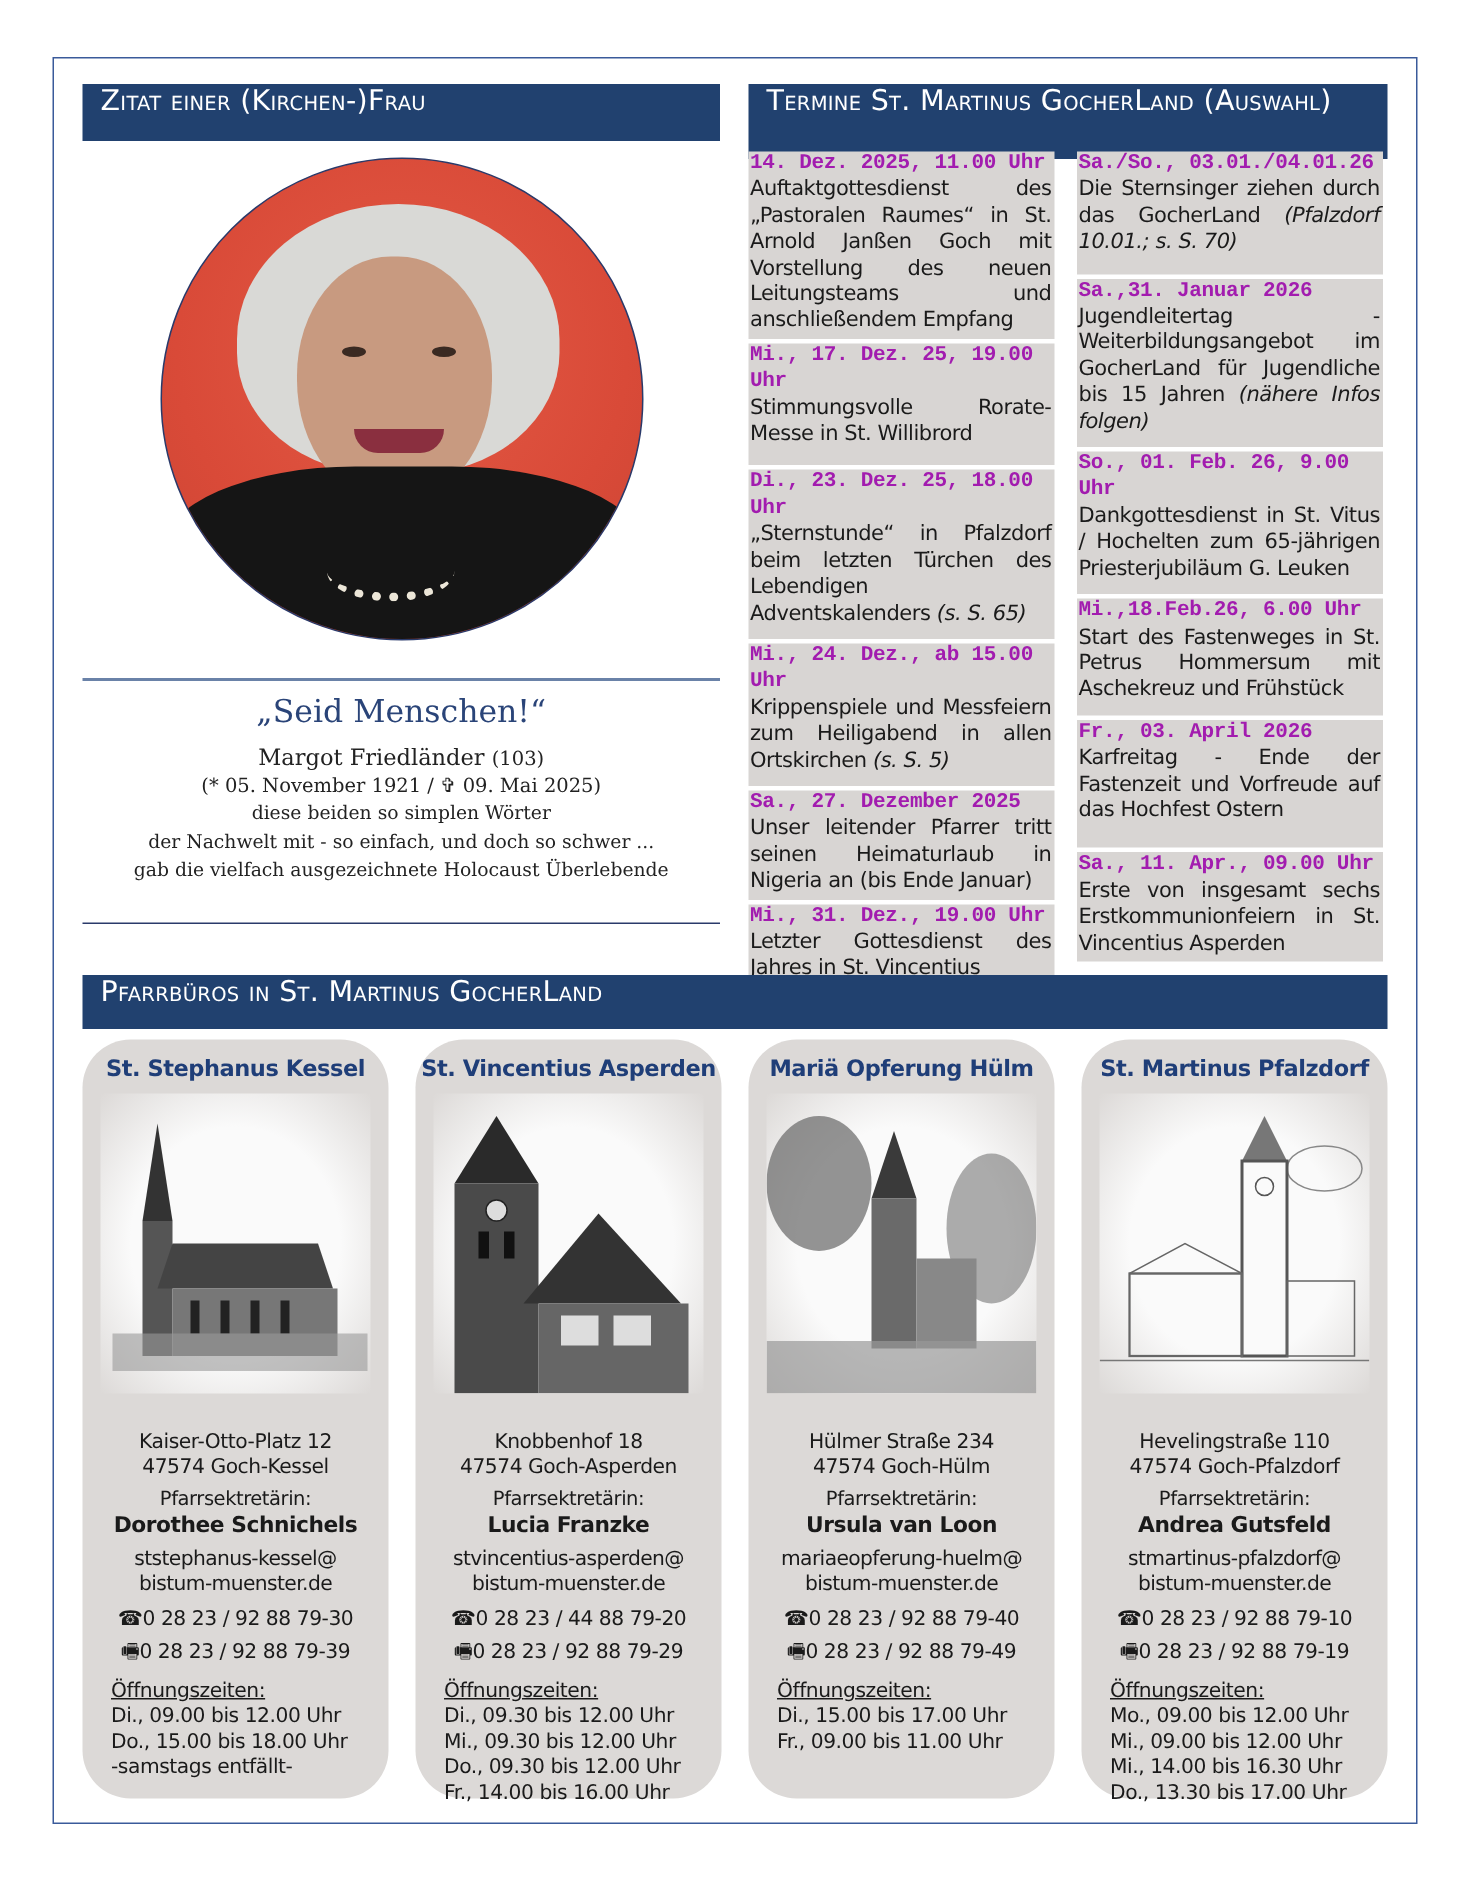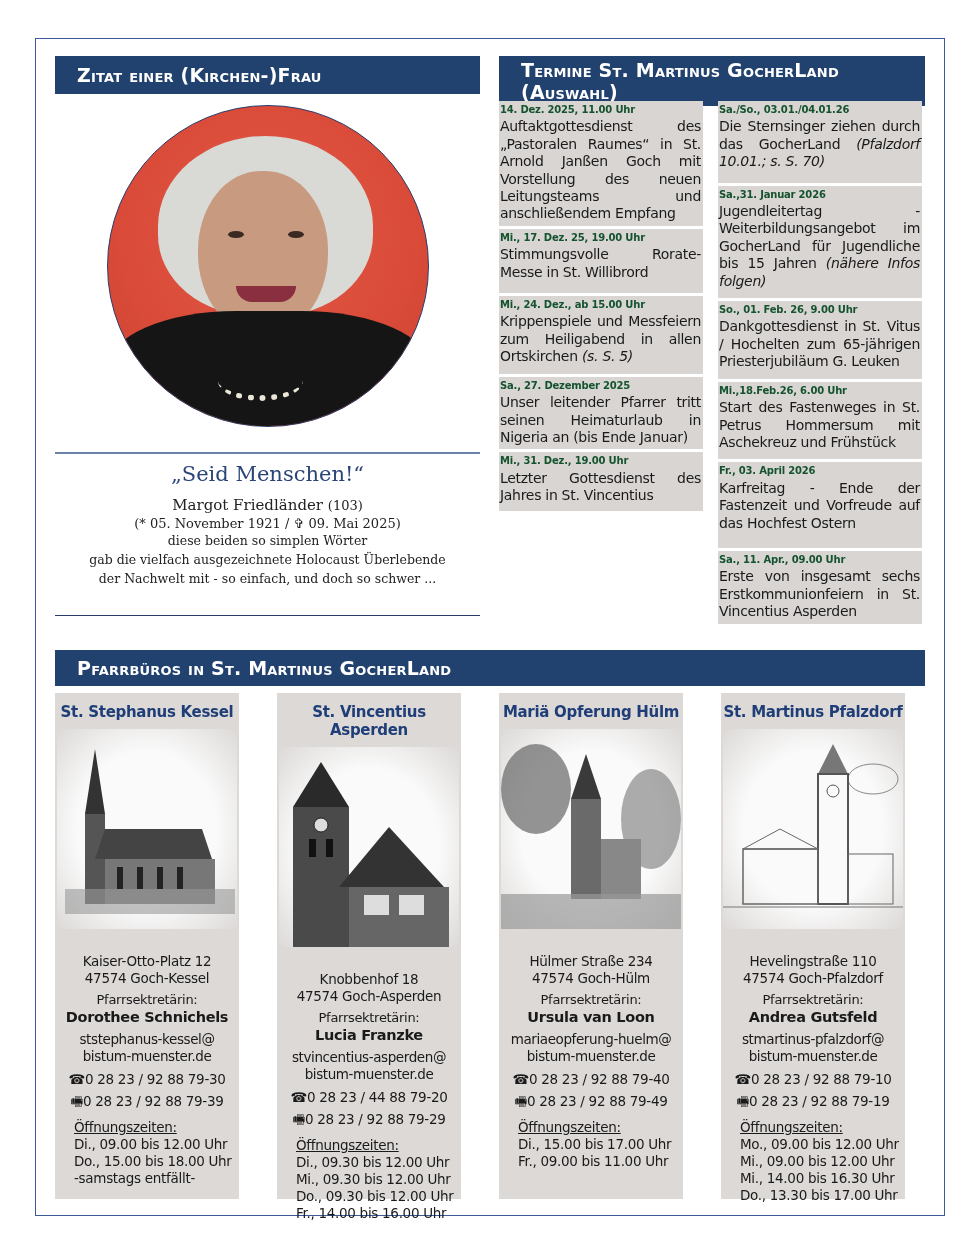--- a/index.html
+++ b/index.html
@@ -6,22 +6,22 @@
   html, body { width: 980px; height: 1254px; background: #ffffff; overflow: hidden; }
   body { position: relative; font-family: "Liberation Sans", sans-serif; color: #1a1a1a; }
 
   .frame {
     position: absolute; left: 35px; top: 38px; width: 910px; height: 1178px;
     border: 1px solid #3a5a9a;
   }
 
   .header-bar {
     position: absolute; background: #21416f; color: #fff;
-    font-family: "DejaVu Sans", sans-serif; font-weight: bold;
-    display: flex; align-items: center; padding-left: 22px;
+    font-family: "DejaVu Sans", sans-serif; font-weight: normal;
+    display: flex; align-items: flex-start; padding-left: 12px;
     font-variant: small-caps; letter-spacing: 0.2px;
   }
 
   
   #quote-header { left: 55px; top: 56px; width: 425px; height: 38px; font-size: 19px; }
   .portrait {
     position: absolute; left: 107px; top: 105px; width: 322px; height: 322px;
     border-radius: 50%; border: 1px solid #2a3a6a; overflow: hidden;
     background: radial-gradient(circle at 50% 40%, #e35a45 0%, #d94a38 60%, #c84433 100%);
   }
@@ -57,30 +57,30 @@
 
   
   #events-header { left: 499px; top: 56px; width: 426px; height: 50px; font-size: 19px; }
   .events-col { position: absolute; top: 101px; width: 204px; }
   #events-col-left { left: 499px; }
   #events-col-right { left: 718px; }
   .event {
     background: #d8d5d3; padding: 0 2px 3px 1px; margin-bottom: 3px;
     font-family: "DejaVu Sans", sans-serif; font-size: 14px; line-height: 17.4px;
   }
-  .event .date { font-weight: bold; font-size: 10px; letter-spacing: -0.2px; color: #14532d; }
+  .event .date { font-weight: bold; font-size: 14px; letter-spacing: -0.2px; color: #a21caf; font-family: Liberation Mono, monospace; }
   .event .desc { text-align: justify; color: #1a1a1a; letter-spacing: -0.3px; }
   .event .desc i { font-style: italic; }
 
   
   #offices-header { left: 55px; top: 650px; width: 870px; height: 36px; font-size: 19px; }
   .office {
-    position: absolute; top: 693px; width: 184px; height: 506px;
+    position: absolute; top: 693px; width: 204px; height: 506px;
     background: #dcd9d7; text-align: center;
-    font-family: "DejaVu Sans", sans-serif; color: #1a1a1a;
+    font-family: "DejaVu Sans", sans-serif; color: #1a1a1a; border-radius: 32px;
   }
   .office .name { color: #1f3e78; font-weight: bold; font-size: 15px; margin-top: 10px; letter-spacing: -0.3px; }
   .office .church {
     margin: 8px auto 0; width: 180px; height: 200px;
     background: radial-gradient(ellipse at center, #fafafa 55%, #dcd9d7 100%);
     position: relative; overflow: hidden;
   }
   .church svg { position: absolute; left: 0; top: 0; }
   .office .addr { font-size: 13.5px; line-height: 17px; margin-top: 24px; letter-spacing: -0.3px; }
   .office .role { font-size: 13px; line-height: 17px; margin-top: 4px; letter-spacing: -0.3px; }
@@ -116,37 +116,41 @@
 
 <div class="rule" id="quote-rule-top"></div>
 <div class="quote-block">
   <div class="quote-title">„Seid Menschen!“</div>
   <div class="quote-name">
     <span>Margot Friedländer</span>
     <span class="age">(103)</span>
   </div>
   <div class="quote-dates">(* 05. November  1921 / ✞ 09. Mai 2025)</div>
   <div class="quote-line">diese beiden so simplen Wörter</div>
+  <div class="quote-line">der Nachwelt mit - so einfach, und doch so schwer ...</div>
   <div class="quote-line">gab die vielfach ausgezeichnete Holocaust Überlebende</div>
-  <div class="quote-line">der Nachwelt mit - so einfach, und doch so schwer ...</div>
 </div>
 <div class="rule" id="quote-rule-bottom"></div>
 
 <div class="header-bar" id="events-header">
   <span>Termine St. Martinus GocherLand (Auswahl)</span>
 </div>
 
 <div class="events-col" id="events-col-left">
   <div class="event">
     <div class="date">14. Dez. 2025, 11.00 Uhr</div>
     <div class="desc"><span>Auftaktgottesdienst des „Pastoralen Raumes“ in St. Arnold Janßen Goch mit Vorstellung des neuen Leitungsteams und anschließendem Empfang</span><i></i></div>
   </div>
   <div class="event" style="padding-bottom:12px">
     <div class="date">Mi., 17. Dez. 25, 19.00 Uhr</div>
     <div class="desc"><span>Stimmungsvolle Rorate-Messe in St. Willibrord</span><i></i></div>
+  </div>
+  <div class="event" style="padding-bottom:8px">
+    <div class="date">Di., 23. Dez. 25, 18.00 Uhr</div>
+    <div class="desc"><span>„Sternstunde“ in Pfalzdorf beim letzten Türchen des Lebendigen Adventskalenders </span><i>(s. S. 65)</i></div>
   </div>
   <div class="event" style="padding-bottom:8px">
     <div class="date">Mi., 24. Dez., ab 15.00 Uhr</div>
     <div class="desc"><span>Krippenspiele und Messfeiern zum Heiligabend in allen Ortskirchen </span><i>(s. S. 5)</i></div>
   </div>
   <div class="event">
     <div class="date">Sa., 27. Dezember 2025</div>
     <div class="desc"><span>Unser leitender Pfarrer tritt seinen Heimaturlaub in Nigeria an (bis Ende Januar)</span><i></i></div>
   </div>
   <div class="event" style="padding-bottom:6px">

